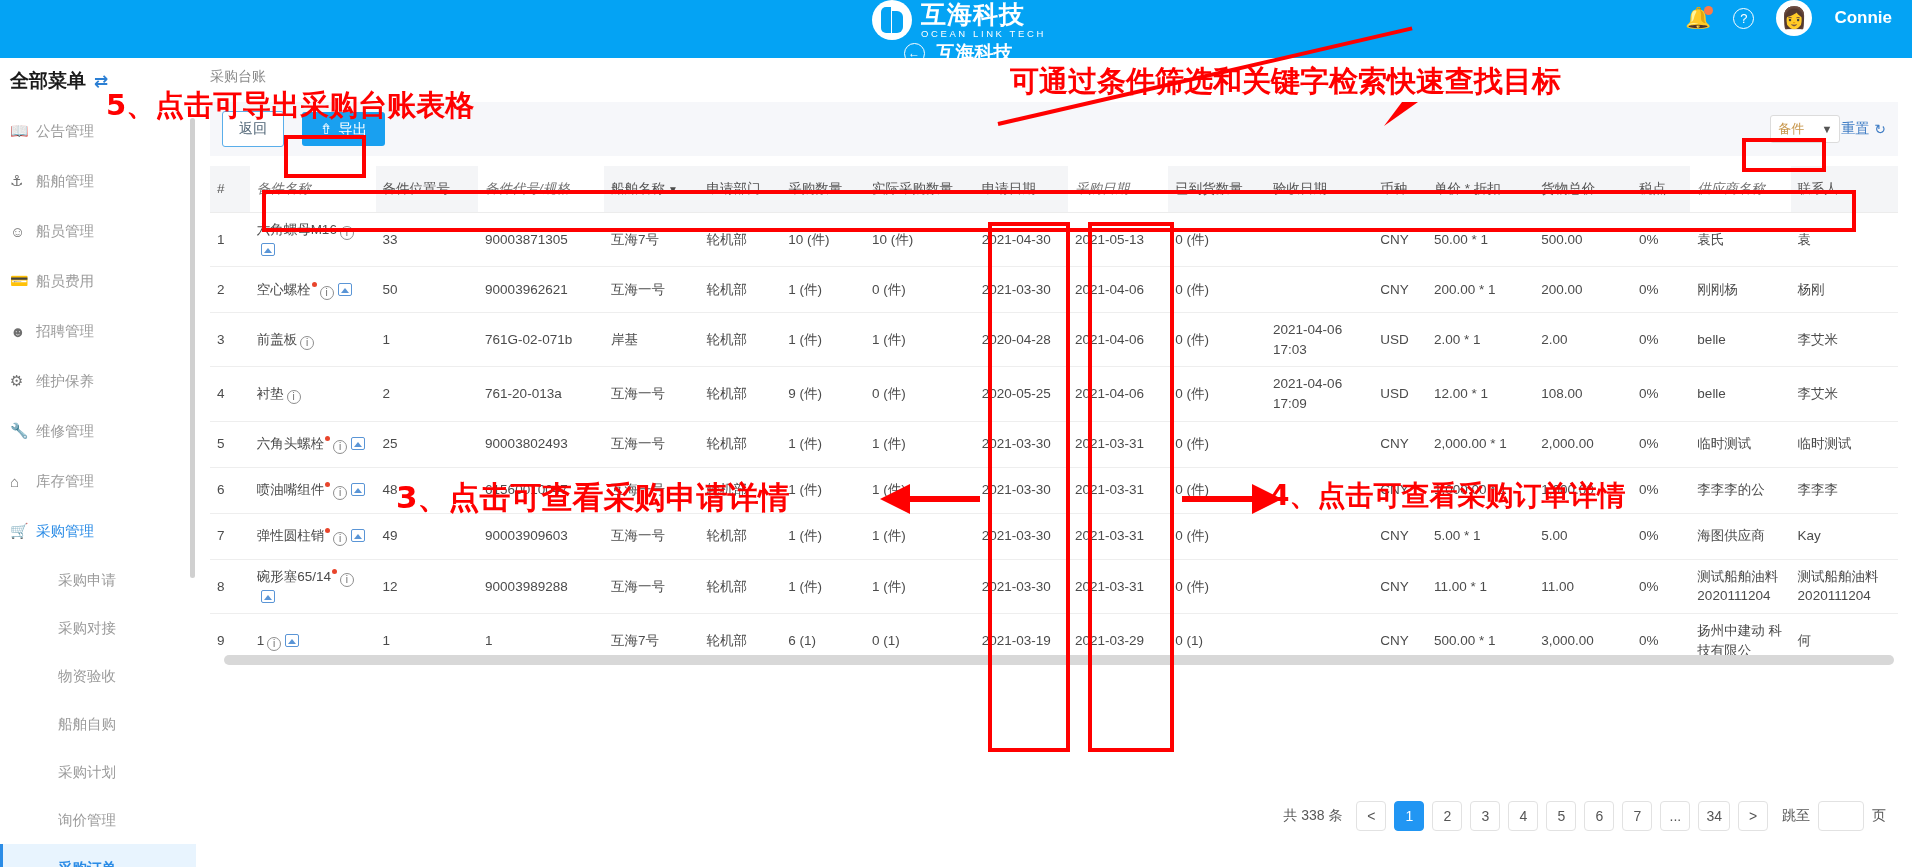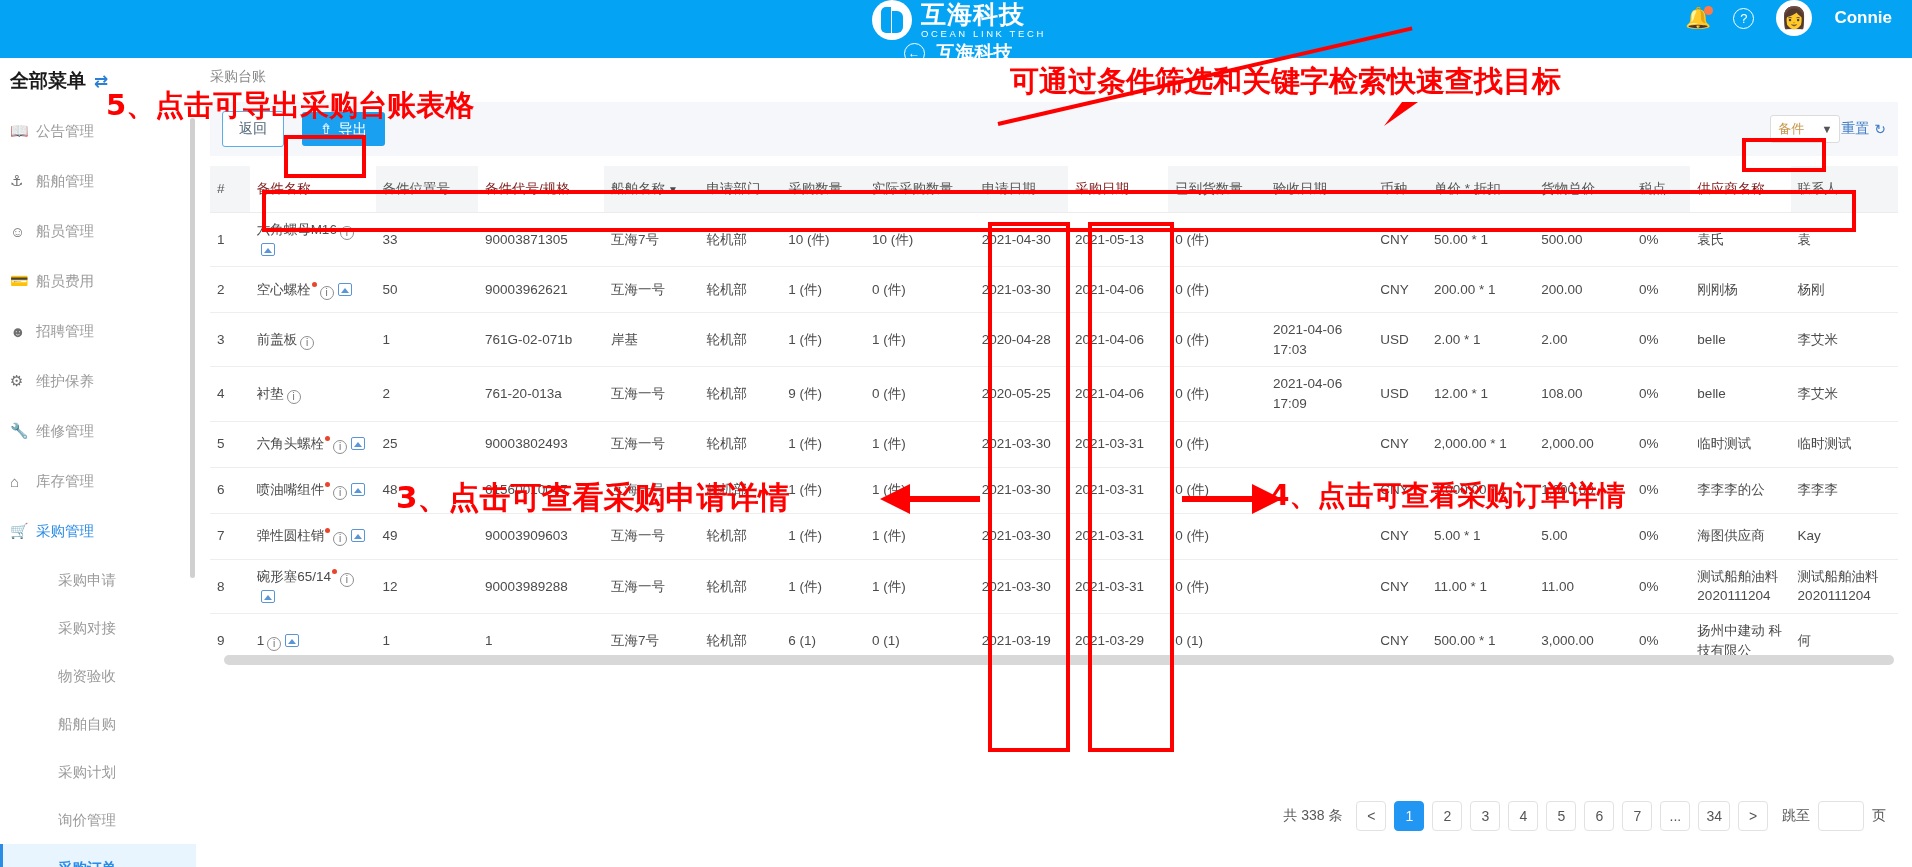--- a/index.html
+++ b/index.html
@@ -142,21 +142,21 @@
     margin: 10px 14px 0 14px; width: 1688px; height: 500px;
     overflow: hidden; position: relative;
   }
   table.ledger { border-collapse: collapse; width: 100%; table-layout: fixed; }
   table.ledger thead th {
     background: #f4f5f7; height: 46px; font-size: 13.5px; font-weight: normal;
     color: #555; text-align: left; padding: 0 7px; white-space: nowrap;
     border-bottom: 1px solid #ececec; vertical-align: middle;
   }
   table.ledger thead th.filterable {
-    background: #fff; color: #7f1d1d; border-radius: 3px;
+    background: #fff; color: #737373; border-radius: 3px; font-style: italic;
   }
   table.ledger tbody td {
     font-size: 13.5px; color: #4b4b4b; padding: 7px; vertical-align: middle;
     border-bottom: 1px solid #eeeeee; line-height: 1.45;
   }
   table.ledger tbody tr { height: 46px; }
   td.date-link, td .date-link { color: #3d8fd4; cursor: pointer; }
   td.muted { color: #9b9b9b; }
   .info-ico {
     display: inline-flex; align-items: center; justify-content: center;

